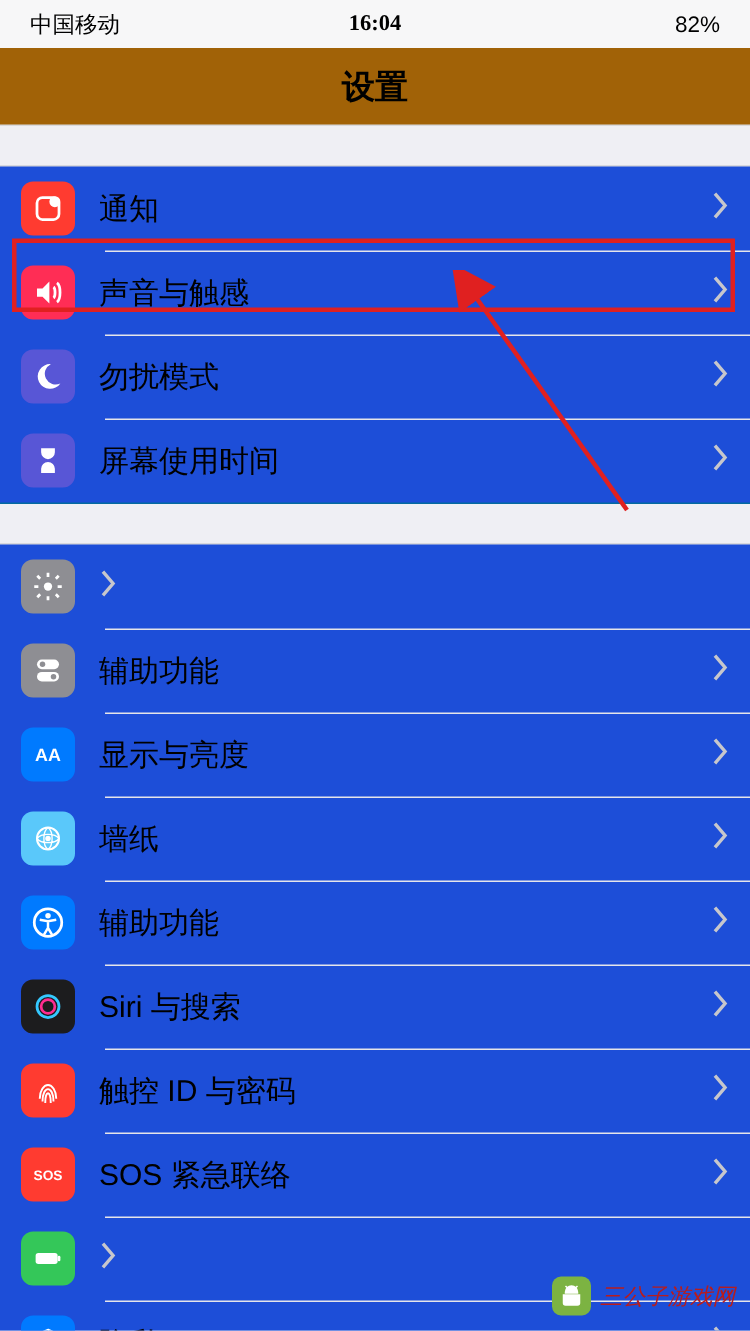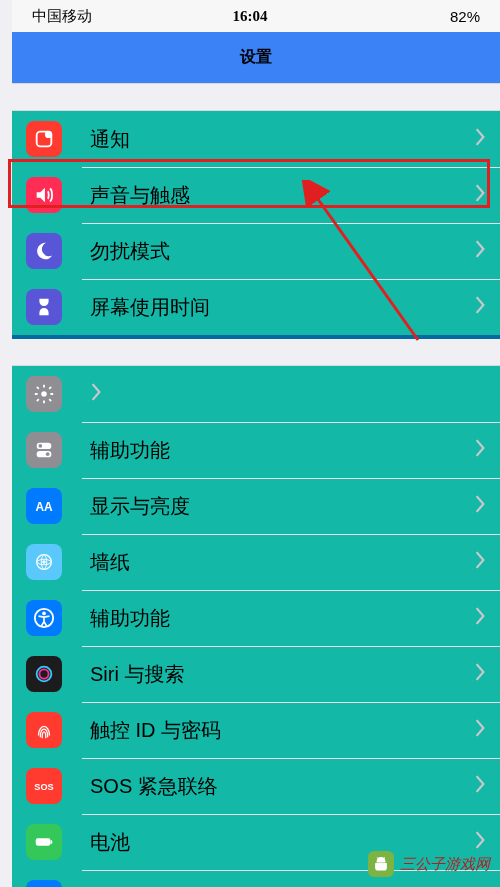--- a/index.html
+++ b/index.html
@@ -1,27 +1,27 @@
 <!DOCTYPE html>
 <html><head>
 <meta charset="utf-8">
 <style>
   * { box-sizing: border-box; margin: 0; padding: 0; }
   html, body { width: 500px; height: 887px; overflow: hidden; font-family: -apple-system, "Helvetica Neue", Arial, sans-serif; background:#f2f2f7; color:#000; }
-  .screen { width:500px; height:887px; background:#efeff4; position:relative;padding-left:12px; }
+  .screen { width:500px; height:887px; background:#efeff4; position:relative; }
   .statusbar { height:32px; background:#f7f7f8; display:flex; align-items:center; justify-content:space-between; padding:0 14px; font-size:15px; font-weight:500; }
   .sb-left, .sb-right { display:flex; align-items:center; gap:6px; }
   .sb-center { position:absolute; left:0; right:0; text-align:center; font-weight:600;font-family:Liberation Serif, serif; }
   .sb-center span { pointer-events:none; }
-  .header { height:52px; background:#3b82f6; display:flex; align-items:center; justify-content:center; font-size:16px; font-weight:600; border-bottom:1px solid #d8d8dc; }
+  .header { height:52px; background:#a16207; display:flex; align-items:center; justify-content:center; font-size:22px; font-weight:600; border-bottom:1px solid #d8d8dc; }
   .spacer { height:26px; }
-  .group { background:#14b8a6; border-top:1px solid #d8d8dc; border-bottom:4px solid #0369a1; }
+  .group { background:#1d4ed8; border-top:1px solid #d8d8dc; border-bottom:1px solid #0369a1; }
   .row { height:56px; display:flex; align-items:center; padding:0 14px; position:relative; }
   .row + .row::before { content:""; position:absolute; top:0; left:70px; right:0; height:1px; background:#e5e5ea; }
-  .icon-box { width:36px; height:36px; border-radius:8px; display:flex; align-items:center; justify-content:center; margin-right:28px; flex:0 0 36px; }
+  .icon-box { width:36px; height:36px; border-radius:8px; display:flex; align-items:center; justify-content:center; margin-right:16px; flex:0 0 36px; }
   .icon-box svg { width:22px; height:22px; }
   .label { flex:1; font-size:20px; }
   .chevron { color:#c7c7cc; }
   .chevron svg { width:12px; height:18px; }
   .highlight-box { position:absolute; border:3px solid #e02020; pointer-events:none; }
   .arrow { position:absolute; pointer-events:none; }
   .watermark { position:absolute; right:10px; bottom:10px; display:flex; align-items:center; gap:6px; font-size:15px; color:#b91c1c; font-style:italic; }
   .wm-badge { width:26px; height:26px; background:#7cb342; border-radius:6px; display:flex; align-items:center; justify-content:center; }
   .wm-badge svg { width:16px; height:16px; fill:#fff; }
 
@@ -250,21 +250,20 @@
           </svg></div>
   </div>
 
   <div class="row">
     <div class="icon-box c-green">
       <svg viewBox="0 0 24 24" fill="#fff">
             <rect x="3" y="8" width="16" height="8" rx="2"></rect>
             <rect x="19" y="10" width="2" height="4" rx="1"></rect>
           </svg>
     </div>
-    <div class="label">电池</div>
     <div class="chevron"><svg viewBox="0 0 10 16">
             <path d="M2 1 L8 8 L2 15" stroke="currentColor" stroke-width="2" fill="none"></path>
           </svg></div>
   </div>
 
   <div class="row">
     <div class="icon-box c-lblue">
       <svg viewBox="0 0 24 24" fill="#fff">
             <path d="M12 3l7 3v5c0 5-3 8-7 10-4-2-7-5-7-10V6l7-3z" fill="none" stroke="#fff" stroke-width="2"></path>
             <path d="M12 3l7 3v5c0 5-3 8-7 10" fill="#fff"></path>

